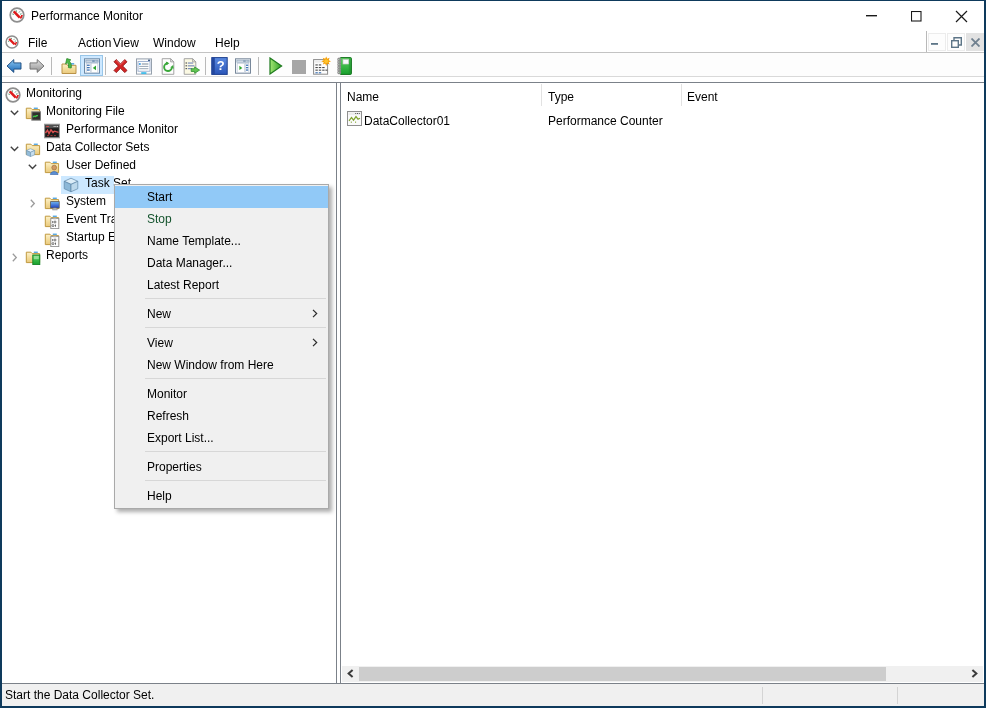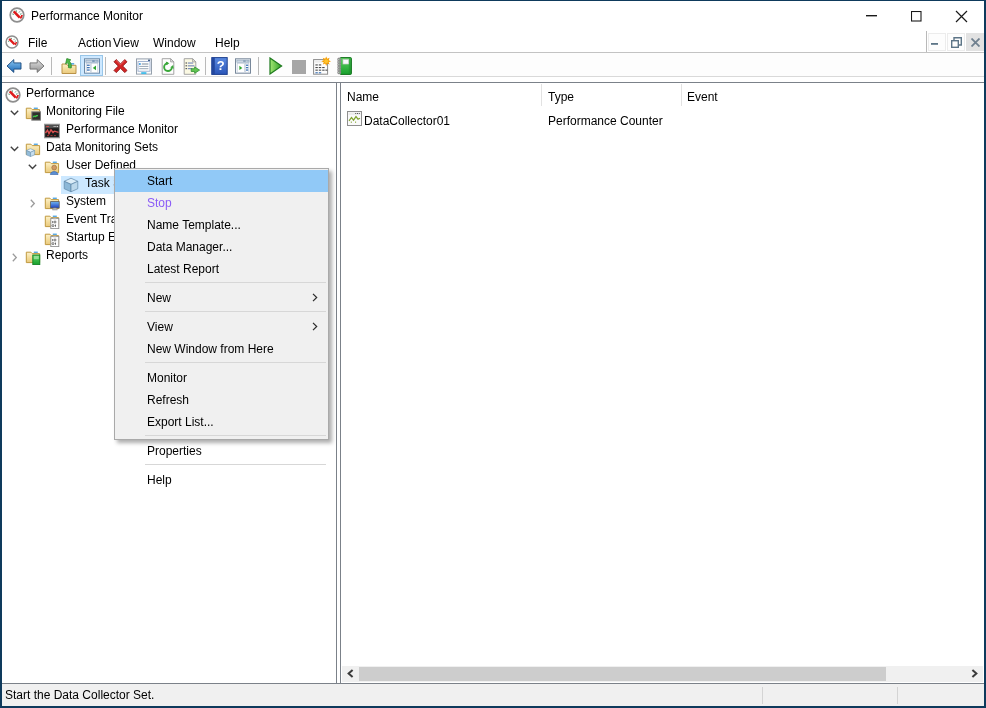--- a/index.html
+++ b/index.html
@@ -215,21 +215,21 @@
 <path d="M11.3,11.3 A5.4,5.4 0 0 0 13,8" stroke="#dd1c1c" stroke-width="1.8" fill="none"></path>
       </g>
 </defs>
   </svg>
 
 <div id="tree">
 
 <svg class="ab" style="left:5px;top:87px" width="16" height="16" viewBox="0 0 16 16">
       <use href="#gauge"></use>
     </svg>
-<div class="t" style="left:26px;top:87px">Performance</div>
+<div class="t" style="left:26px;top:87px">Monitoring</div>
 
 <svg class="ab" style="left:10px;top:110px" width="9" height="6">
       <path d="M0.8,0.8 L4.5,4.4 L8.2,0.8" fill="none" stroke="#404040" stroke-width="1.4"></path>
     </svg>
 <svg class="ab" style="left:25px;top:105px" width="16" height="16" viewBox="0 0 16 16">
       <path d="M1.3,13.6 L1.3,3.2 L5.9,3.2 L7.3,4.6 L14.6,4.6 L14.6,13.6 Z" fill="url(#fg)" stroke="#c0993f" stroke-width="1"></path>
       <rect x="8.8" y="2.6" width="4" height="1.3" fill="#49a0e0"></rect>
       <rect x="6.8" y="6.8" width="9" height="8.4" fill="#30302c" stroke="#8a8a8a" stroke-width="1"></rect>
       <path d="M8.3,12.2 C9.2,9.6 10.2,13 11.4,10.6 L13,10.6" stroke="#3ec648" stroke-width="1.3" fill="none"></path>
     </svg>
@@ -255,21 +255,21 @@
     </svg>
 <svg class="ab" style="left:25px;top:141px" width="16" height="16" viewBox="0 0 16 16">
       <path d="M1.3,13.6 L1.3,3.2 L5.9,3.2 L7.3,4.6 L14.6,4.6 L14.6,13.6 Z" fill="url(#fg)" stroke="#c0993f" stroke-width="1"></path>
       <rect x="8.8" y="2.6" width="4" height="1.3" fill="#49a0e0"></rect>
       <g stroke="#6d96b5" stroke-width="0.6">
         <path d="M5.5,7.7 L9.6,9.5 L5.5,11.3 L1.4,9.5 Z" fill="#e8f3fa"></path>
         <path d="M1.4,9.5 L5.5,11.3 L5.5,15.6 L1.4,13.8 Z" fill="#93bcd9"></path>
         <path d="M9.6,9.5 L5.5,11.3 L5.5,15.6 L9.6,13.8 Z" fill="#c5ddee"></path>
       </g>
     </svg>
-<div class="t" style="left:46px;top:141px">Data Monitoring Sets</div>
+<div class="t" style="left:46px;top:141px">Data Collector Sets</div>
 
 <svg class="ab" style="left:28px;top:164px" width="9" height="6">
       <path d="M0.8,0.8 L4.5,4.4 L8.2,0.8" fill="none" stroke="#404040" stroke-width="1.4"></path>
     </svg>
 <svg class="ab" style="left:44px;top:159px" width="16" height="16" viewBox="0 0 16 16">
       <path d="M1.3,13.6 L1.3,3.2 L5.9,3.2 L7.3,4.6 L14.6,4.6 L14.6,13.6 Z" fill="url(#fg)" stroke="#c0993f" stroke-width="1"></path>
       <rect x="8.8" y="2.6" width="4" height="1.3" fill="#49a0e0"></rect>
       <circle cx="10.2" cy="8.6" r="2.4" fill="#d29a63" stroke="#8d6436" stroke-width="0.6"></circle>
       <path d="M6.4,15.6 C6.4,11.6 14,11.6 14,15.6 Z" fill="#5b8fd4" stroke="#3a66a8" stroke-width="0.7"></path>
     </svg>
@@ -357,24 +357,24 @@
   </svg>
 <svg class="ab" style="left:971px;top:669px" width="7" height="9">
     <path d="M1.4,0.9 L5.4,4.5 L1.4,8.1" fill="none" stroke="#3b3b3b" stroke-width="2"></path>
   </svg>
 
 <div class="ab" style="left:2px;top:684px;width:982px;height:22px;background:#f0f0f0"></div>
 <div class="ab" style="left:762px;top:687px;width:1px;height:17px;background:#d4d4d4"></div>
 <div class="ab" style="left:897px;top:687px;width:1px;height:17px;background:#d4d4d4"></div>
 <div class="t" style="left:5px;top:689px">Start the Data Collector Set.</div>
 
-<div id="menu" class="ab" style="left:114px;top:168px;width:215px;height:272px;background:#f0f0f0;border:1px solid #a9a9a9;box-shadow:3px 3px 4px rgba(0,0,0,0.32);z-index:20">
+<div id="menu" class="ab" style="left:114px;top:184px;width:215px;height:325px;background:#f0f0f0;border:1px solid #a9a9a9;box-shadow:3px 3px 4px rgba(0,0,0,0.32);z-index:20">
 <div class="ab" style="left:0px;top:1px;width:213px;height:22px;background:#91c9f7"></div>
 <div class="t" style="left:32px;top:6px">Start</div>
-<div class="t" style="left:32px;top:28px;color:#8b5cf6">Stop</div>
+<div class="t" style="left:32px;top:28px;color:#14532d">Stop</div>
 <div class="t" style="left:32px;top:50px">Name Template...</div>
 <div class="t" style="left:32px;top:72px">Data Manager...</div>
 <div class="t" style="left:32px;top:94px">Latest Report</div>
 <div class="ab" style="left:30px;top:113px;width:181px;height:1px;background:#d7d7d7"></div>
 <div class="t" style="left:32px;top:123px">New</div>
 <svg class="ab" style="left:197px;top:124px" width="6" height="9">
       <path d="M1,0.8 L4.7,4.5 L1,8.2" fill="none" stroke="#2b2b2b" stroke-width="1.2"></path>
     </svg>
 <div class="ab" style="left:30px;top:142px;width:181px;height:1px;background:#d7d7d7"></div>
 <div class="t" style="left:32px;top:152px">View</div>

